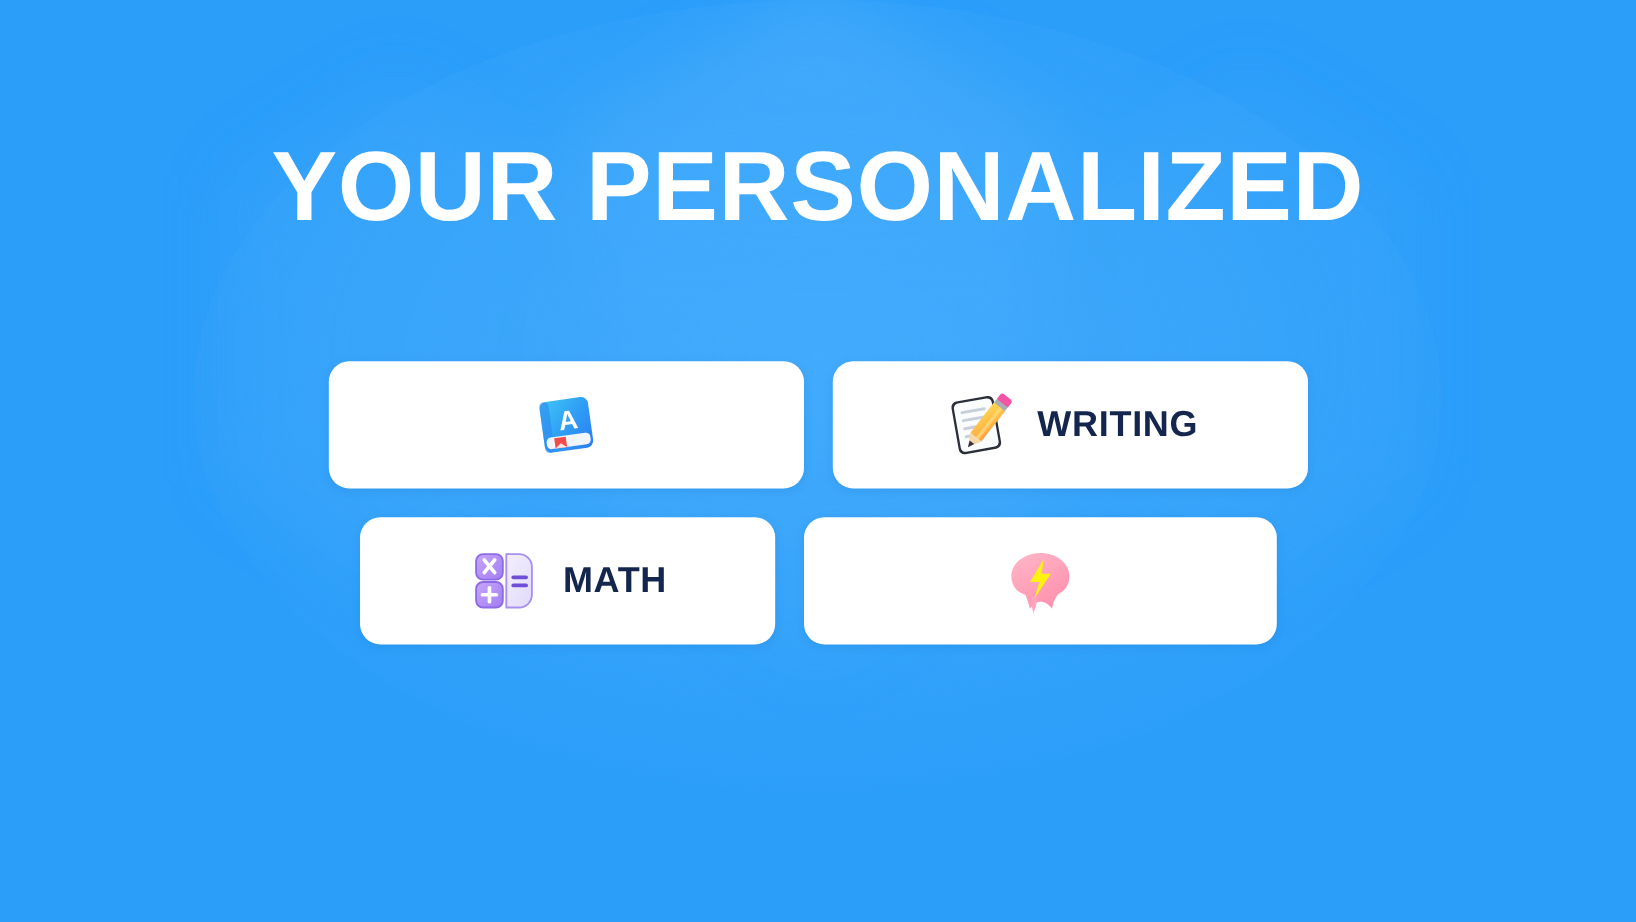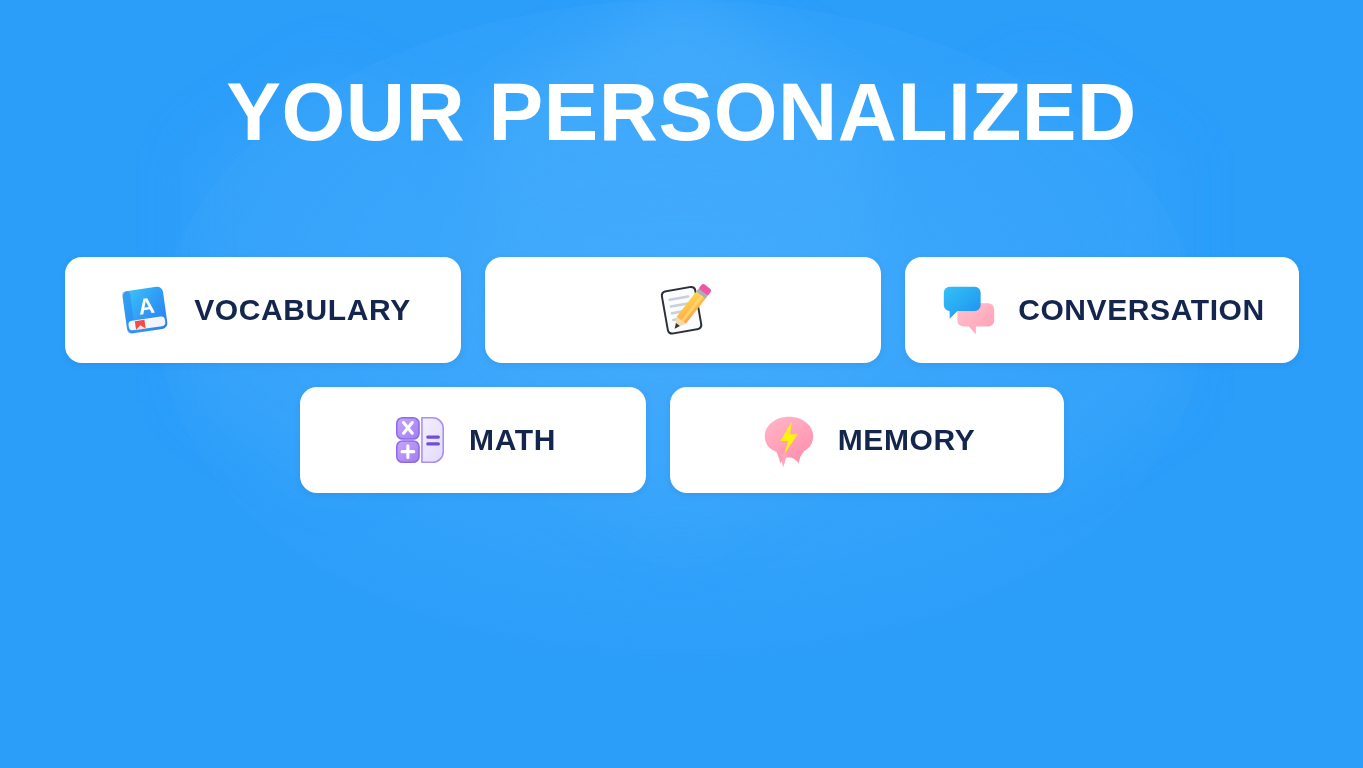--- a/index.html
+++ b/index.html
@@ -30,21 +30,21 @@
     position:relative;
     width:1363px;
     height:768px;
     display:flex;
     flex-direction:column;
     align-items:center;
   }
 
   
   .headline {
-    margin-top:60px;
+    margin-top:104px;
     text-align:center;
     color:#FFFFFF;
     font-weight:700;
     font-size:82px;
     line-height:1.28;
     letter-spacing:0.5px;
     text-transform:uppercase;
     user-select:none;
   }
   .headline .line { display:block; white-space:nowrap; }
@@ -153,21 +153,20 @@
             <g transform="rotate(-8 32 32)">
               <rect x="11" y="10" width="42" height="44" rx="6" fill="url(#bookG)"></rect>
               <rect x="11" y="10" width="8" height="44" rx="4" fill="#2B84EE" opacity="0.55"></rect>
               <text x="34" y="36" font-family="Liberation Sans, sans-serif" font-size="23" font-weight="700" fill="#FFFFFF" text-anchor="middle">A</text>
               <rect x="13" y="41" width="38" height="10" rx="4" fill="#F2F6FB"></rect>
               <rect x="20" y="42" width="10" height="9" fill="#F24B4B"></rect>
               <polygon points="20,51 25,47 30,51" fill="#FFFFFF" opacity="0.85"></polygon>
             </g>
           </svg>
         </span>
-        <span class="card-label">VOCABULARY</span>
       </div>
 
       <div class="card card-writing">
         <span class="card-icon">
           <svg viewBox="0 0 64 64" xmlns="http://www.w3.org/2000/svg">
             <defs>
               <linearGradient id="pencilG" x1="0" y1="0" x2="1" y2="1">
                 <stop offset="0%" stop-color="#FFD84D"></stop>
                 <stop offset="60%" stop-color="#FFB74A"></stop>
                 <stop offset="100%" stop-color="#FF9F45"></stop>
@@ -186,43 +185,23 @@
             <g transform="rotate(38 40 30)">
               <rect x="34" y="2" width="12" height="8" rx="2.5" fill="#F254A6"></rect>
               <rect x="34" y="9" width="12" height="5" fill="#A9AFB8"></rect>
               <rect x="34" y="13" width="12" height="33" fill="url(#pencilG)"></rect>
               <rect x="40" y="13" width="3" height="33" fill="#FFE07A" opacity="0.7"></rect>
               <polygon points="34,46 46,46 40,57" fill="#F6D9A8"></polygon>
               <polygon points="37.5,51.5 42.5,51.5 40,57" fill="#2F3440"></polygon>
             </g>
           </svg>
         </span>
-      </div>
-
-      <div class="card card-conversation">
-        <span class="card-icon">
-          <svg viewBox="0 0 64 64" xmlns="http://www.w3.org/2000/svg">
-            <defs>
-              <linearGradient id="bubBlue" x1="0" y1="0" x2="1" y2="1">
-                <stop offset="0%" stop-color="#34C2F7"></stop>
-                <stop offset="100%" stop-color="#1E8FEF"></stop>
-              </linearGradient>
-              <linearGradient id="bubPink" x1="0" y1="0" x2="1" y2="1">
-                <stop offset="0%" stop-color="#FFC2CF"></stop>
-                <stop offset="100%" stop-color="#FF9FB3"></stop>
-              </linearGradient>
-            </defs>
-            <g>
-              <path d="M26 25 h26 a6 6 0 0 1 6 6 v12 a6 6 0 0 1 -6 6 h-13 l0 8 l-7 -8 h-6 a6 6 0 0 1 -6 -6 v-12 a6 6 0 0 1 6 -6 z" fill="url(#bubPink)"></path>
-              <path d="M12 8 h26 a6 6 0 0 1 6 6 v13 a6 6 0 0 1 -6 6 h-18 l-8 8 l0 -8 a6 6 0 0 1 -6 -6 v-13 a6 6 0 0 1 6 -6 z" fill="url(#bubBlue)"></path>
-            </g>
-          </svg>
-        </span>
-        <span class="card-label">CONVERSATION</span>
-      </div>
+        <span class="card-label">WRITING</span>
+      </div>
+
 
     </div>
 
     <div class="row">
 
       <div class="card card-math">
         <span class="card-icon">
           <svg viewBox="0 0 64 64" xmlns="http://www.w3.org/2000/svg">
             <defs>
               <linearGradient id="keyPurple" x1="0" y1="0" x2="1" y2="1">
@@ -267,19 +246,18 @@
                      C21 48 22 52 23 56
                      C26 52 28 50 32 50
                      C36 50 39 52 42 56
                      C43 50 45 46 48 43
                      C54 40 57 34 57 28
                      C57 17 46 8 32 8 Z" fill="url(#brainG)"></path>
             <path d="M24 46 C24 52 25 56 26 60 C28 55 29 50 30 46 Z" fill="#FFA4BC"></path>
             <polygon points="35,13 23,33 31,33 27,47 41,26 33,26" fill="#FFF212"></polygon>
           </svg>
         </span>
-        <span class="card-label">MEMORY</span>
       </div>
 
     </div>
 
   </div>
 </div>
 
 </body></html>

